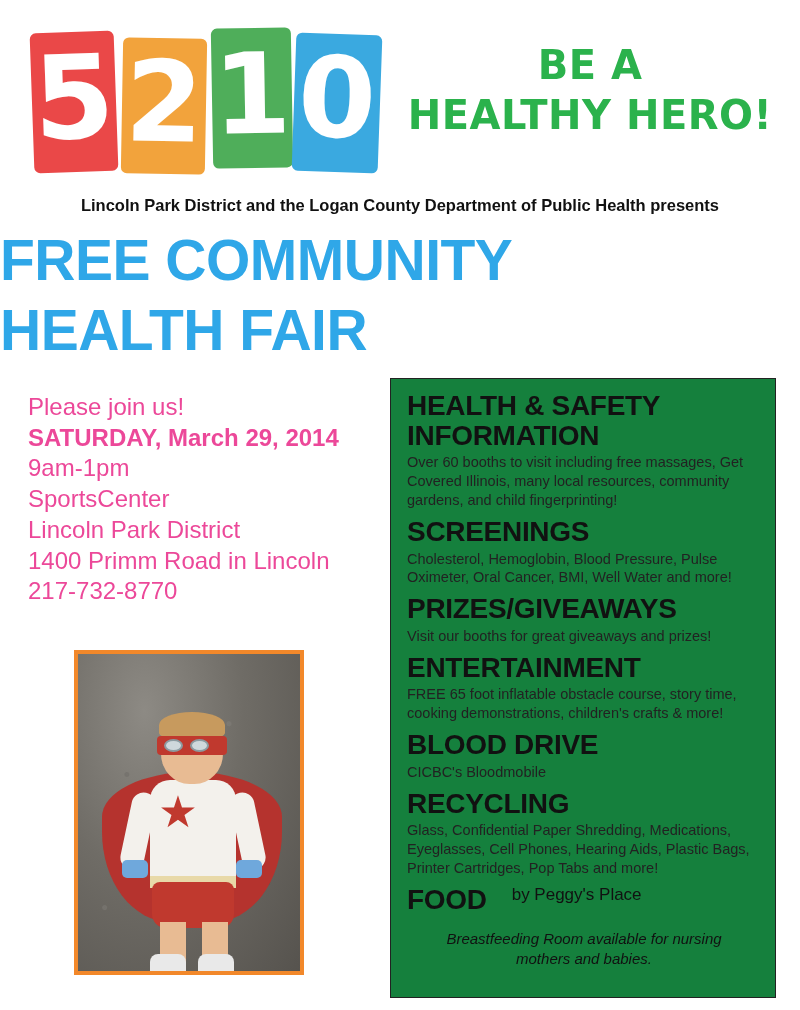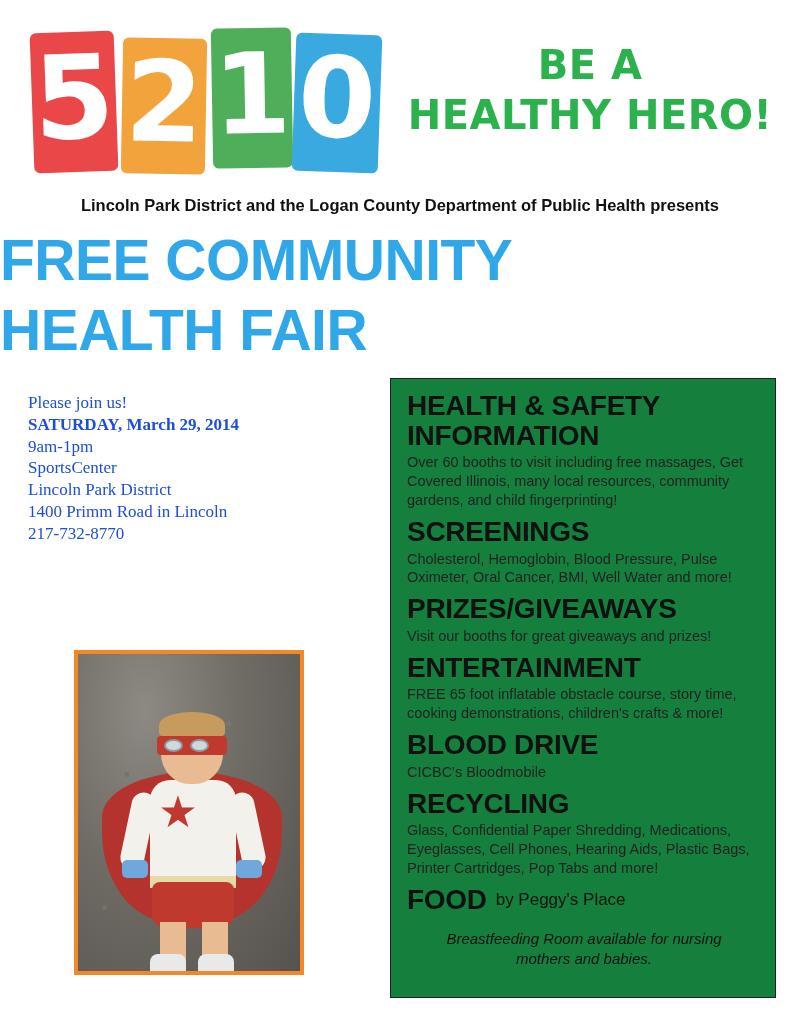--- a/index.html
+++ b/index.html
@@ -111,23 +111,23 @@
   }
 
   
   .left-col {
     position: absolute;
     left: 28px;
     top: 392px;
     width: 350px;
   }
   .left-line {
-    font-family: Liberation Serif, serif;
-    font-size: 17px;
-    color: #1d4ed8;
+    font-family: Liberation Sans, sans-serif;
+    font-size: 24px;
+    color: #ec4899;
     line-height: 1.28;
     white-space: nowrap;
   }
   .left-line.bold { font-weight: bold; }
 
   .photo-frame {
     position: absolute;
     left: 74px;
     top: 650px;
     width: 230px;
@@ -290,22 +290,22 @@
   }
   .sec-body {
     font-family: "Liberation Sans", sans-serif;
     font-size: 14.5px;
     color: #222222;
     line-height: 1.30;
     margin: 3px 0 7px 0;
   }
   .food-row {
     display: flex;
-    align-items: center;
-    gap: 9px;
+    align-items: flex-start;
+    gap: 25px;
     margin-top: 3px;
   }
   .food-by {
     font-family: "Liberation Sans", sans-serif;
     font-size: 17px;
     color: #111111;
   }
   .footnote {
     margin-top: 14px;
     text-align: center;

